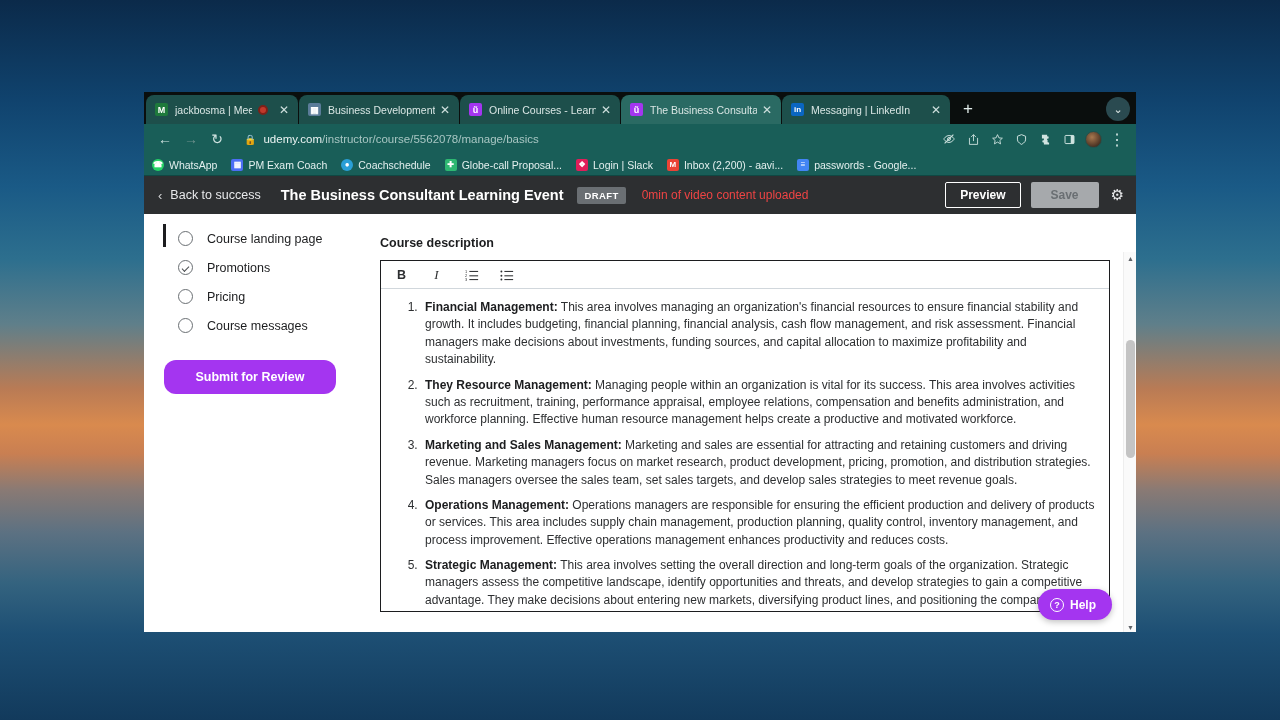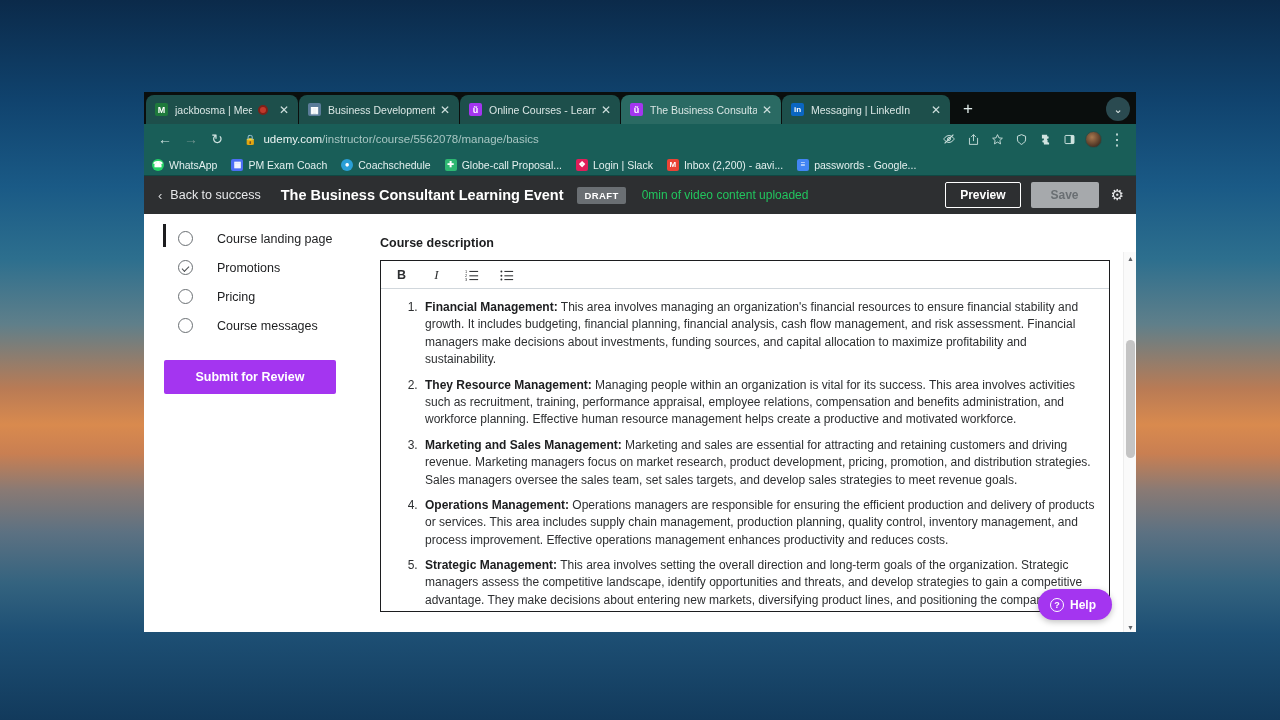--- a/index.html
+++ b/index.html
@@ -121,21 +121,21 @@
   .course-title {
     font-size: 14.5px; font-weight: bold; color: #fff; margin-left: 20px;
     white-space: nowrap;
   }
   .draft-badge {
     margin-left: 14px; background: #6a6f73; color: #fff;
     font-size: 9.5px; font-weight: bold; letter-spacing: .4px;
     padding: 3px 7px; border-radius: 2px;
   }
   .upload-status {
-    margin-left: 16px; font-size: 12px; color: #22c55e; white-space: nowrap;
+    margin-left: 16px; font-size: 12px; color: #ef4444; white-space: nowrap;
   }
   .hdr-spacer { flex: 1; }
   .btn-preview {
     border: 1px solid #fff; color: #fff; background: transparent;
     font-size: 12px; font-weight: bold; padding: 5px 14px;
     border-radius: 2px; margin-right: 10px;
   }
   .btn-save {
     background: #a6a9ac; color: #6a6f73; border: none;
     font-size: 12px; font-weight: bold; padding: 6px 20px;
@@ -149,37 +149,37 @@
   .sidebar {
     width: 214px; background: #fff; padding-top: 10px; position: relative;
     flex: 0 0 214px;
   }
   .active-bar {
     position: absolute; left: 19px; top: 10px; width: 3px; height: 23px;
     background: #1c1d1f;
   }
   .snav { list-style: none; }
   .snav li {
-    display: flex; align-items: center; gap: 24px;
+    display: flex; align-items: center; gap: 14px;
     padding: 7px 0 7px 34px;
   }
   .snav .circ {
     width: 15px; height: 15px; border-radius: 50%;
     border: 1.4px solid #6a6f73; flex: 0 0 15px; position: relative;
   }
   .snav .circ.done::after {
     content: ""; position: absolute; left: 3.2px; top: 4.6px;
     width: 6px; height: 3px; border-left: 1.4px solid #4a4d50;
     border-bottom: 1.4px solid #4a4d50; transform: rotate(-45deg);
   }
   .snav .slabel { font-size: 12.5px; color: #1c1d1f; }
   .submit-btn {
     margin: 20px 0 0 20px; width: 172px; height: 34px;
     background: #a435f0; color: #fff; border: none;
-    font-size: 12.5px; font-weight: bold; border-radius: 2px;
+    font-size: 12.5px; font-weight: bold; border-radius: 12px;
   }
 
   
   .main {
     flex: 1; background: #fff; padding: 0 26px 0 22px;
     position: relative; overflow: hidden;
   }
   .helper-text {
     font-size: 10.5px; color: #4a4d50; padding-top: 3px;
     border-top: 0; white-space: nowrap;

